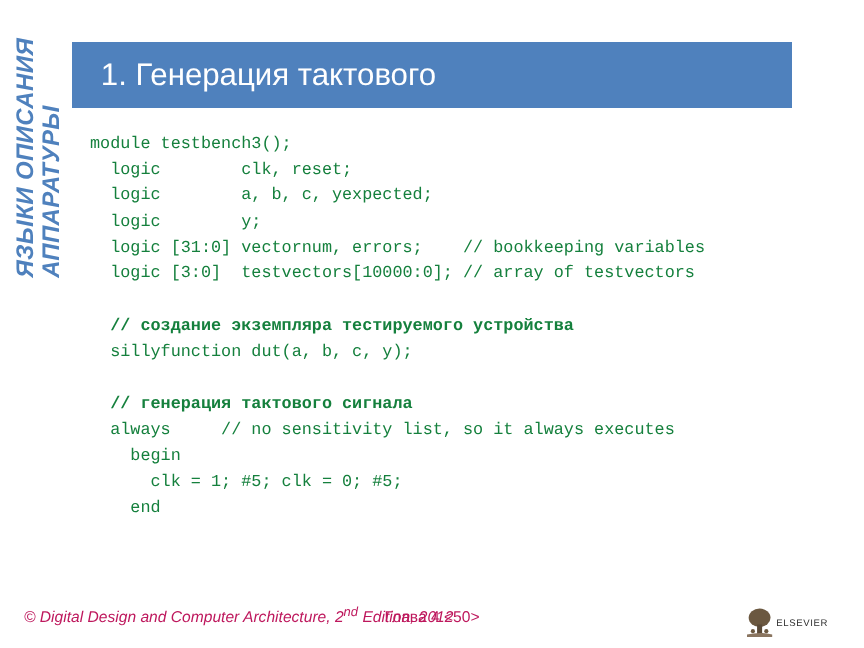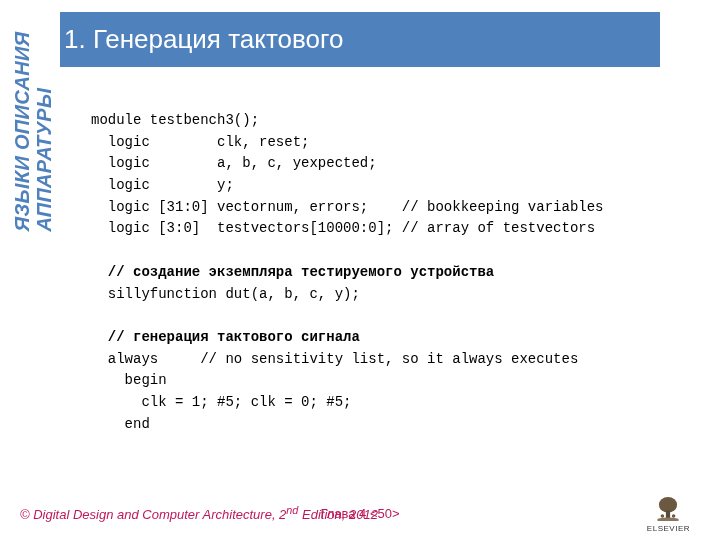--- a/index.html
+++ b/index.html
@@ -6,28 +6,28 @@
     body {
       width: 720px;
       height: 540px;
       background: #ffffff;
       font-family: Arial, sans-serif;
       position: relative;
       overflow: hidden;
     }
     .title-bar {
       position: absolute;
-      top: 12px;
+      top: 35px;
       left: 60px;
       right: 60px;
       height: 55px;
       background: #4F81BD;
       display: flex;
       align-items: center;
-      padding-left: 4px;
+      padding-left: 24px;
     }
     .title-text {
       color: #ffffff;
       font-size: 26px;
       font-weight: 400;
     }
     .side-label {
       position: absolute;
       left: 22px;
       top: 220px;
@@ -54,23 +54,22 @@
       letter-spacing: 0.3px;
     }
     .code-block {
       position: absolute;
       top: 110px;
       left: 75px;
       right: 30px;
       font-family: 'Courier New', Courier, monospace;
       font-size: 14px;
       line-height: 1.55;
-      color: #000000;
+      color: #15803d;
       white-space: pre;
-      margin-left: 16px;
     }
     .comment-bold {
       font-weight: 700;
     }
     .footer {
       position: absolute;
       bottom: 12px;
       left: 20px;
       right: 20px;
       height: 30px;
@@ -86,21 +85,21 @@
       position: absolute;
       left: 50%;
       transform: translateX(-50%);
       color: #be185d;
       font-size: 13px;
     }
     .footer-right {
       position: absolute;
       right: 10px;
       display: flex;
-      flex-direction: column;
+      flex-direction: row;
       align-items: center;
       bottom: -5px;
     }
     .elsevier-tree {
       width: 28px;
       height: 28px;
     }
     .elsevier-text {
       font-size: 8px;
       color: #333;

